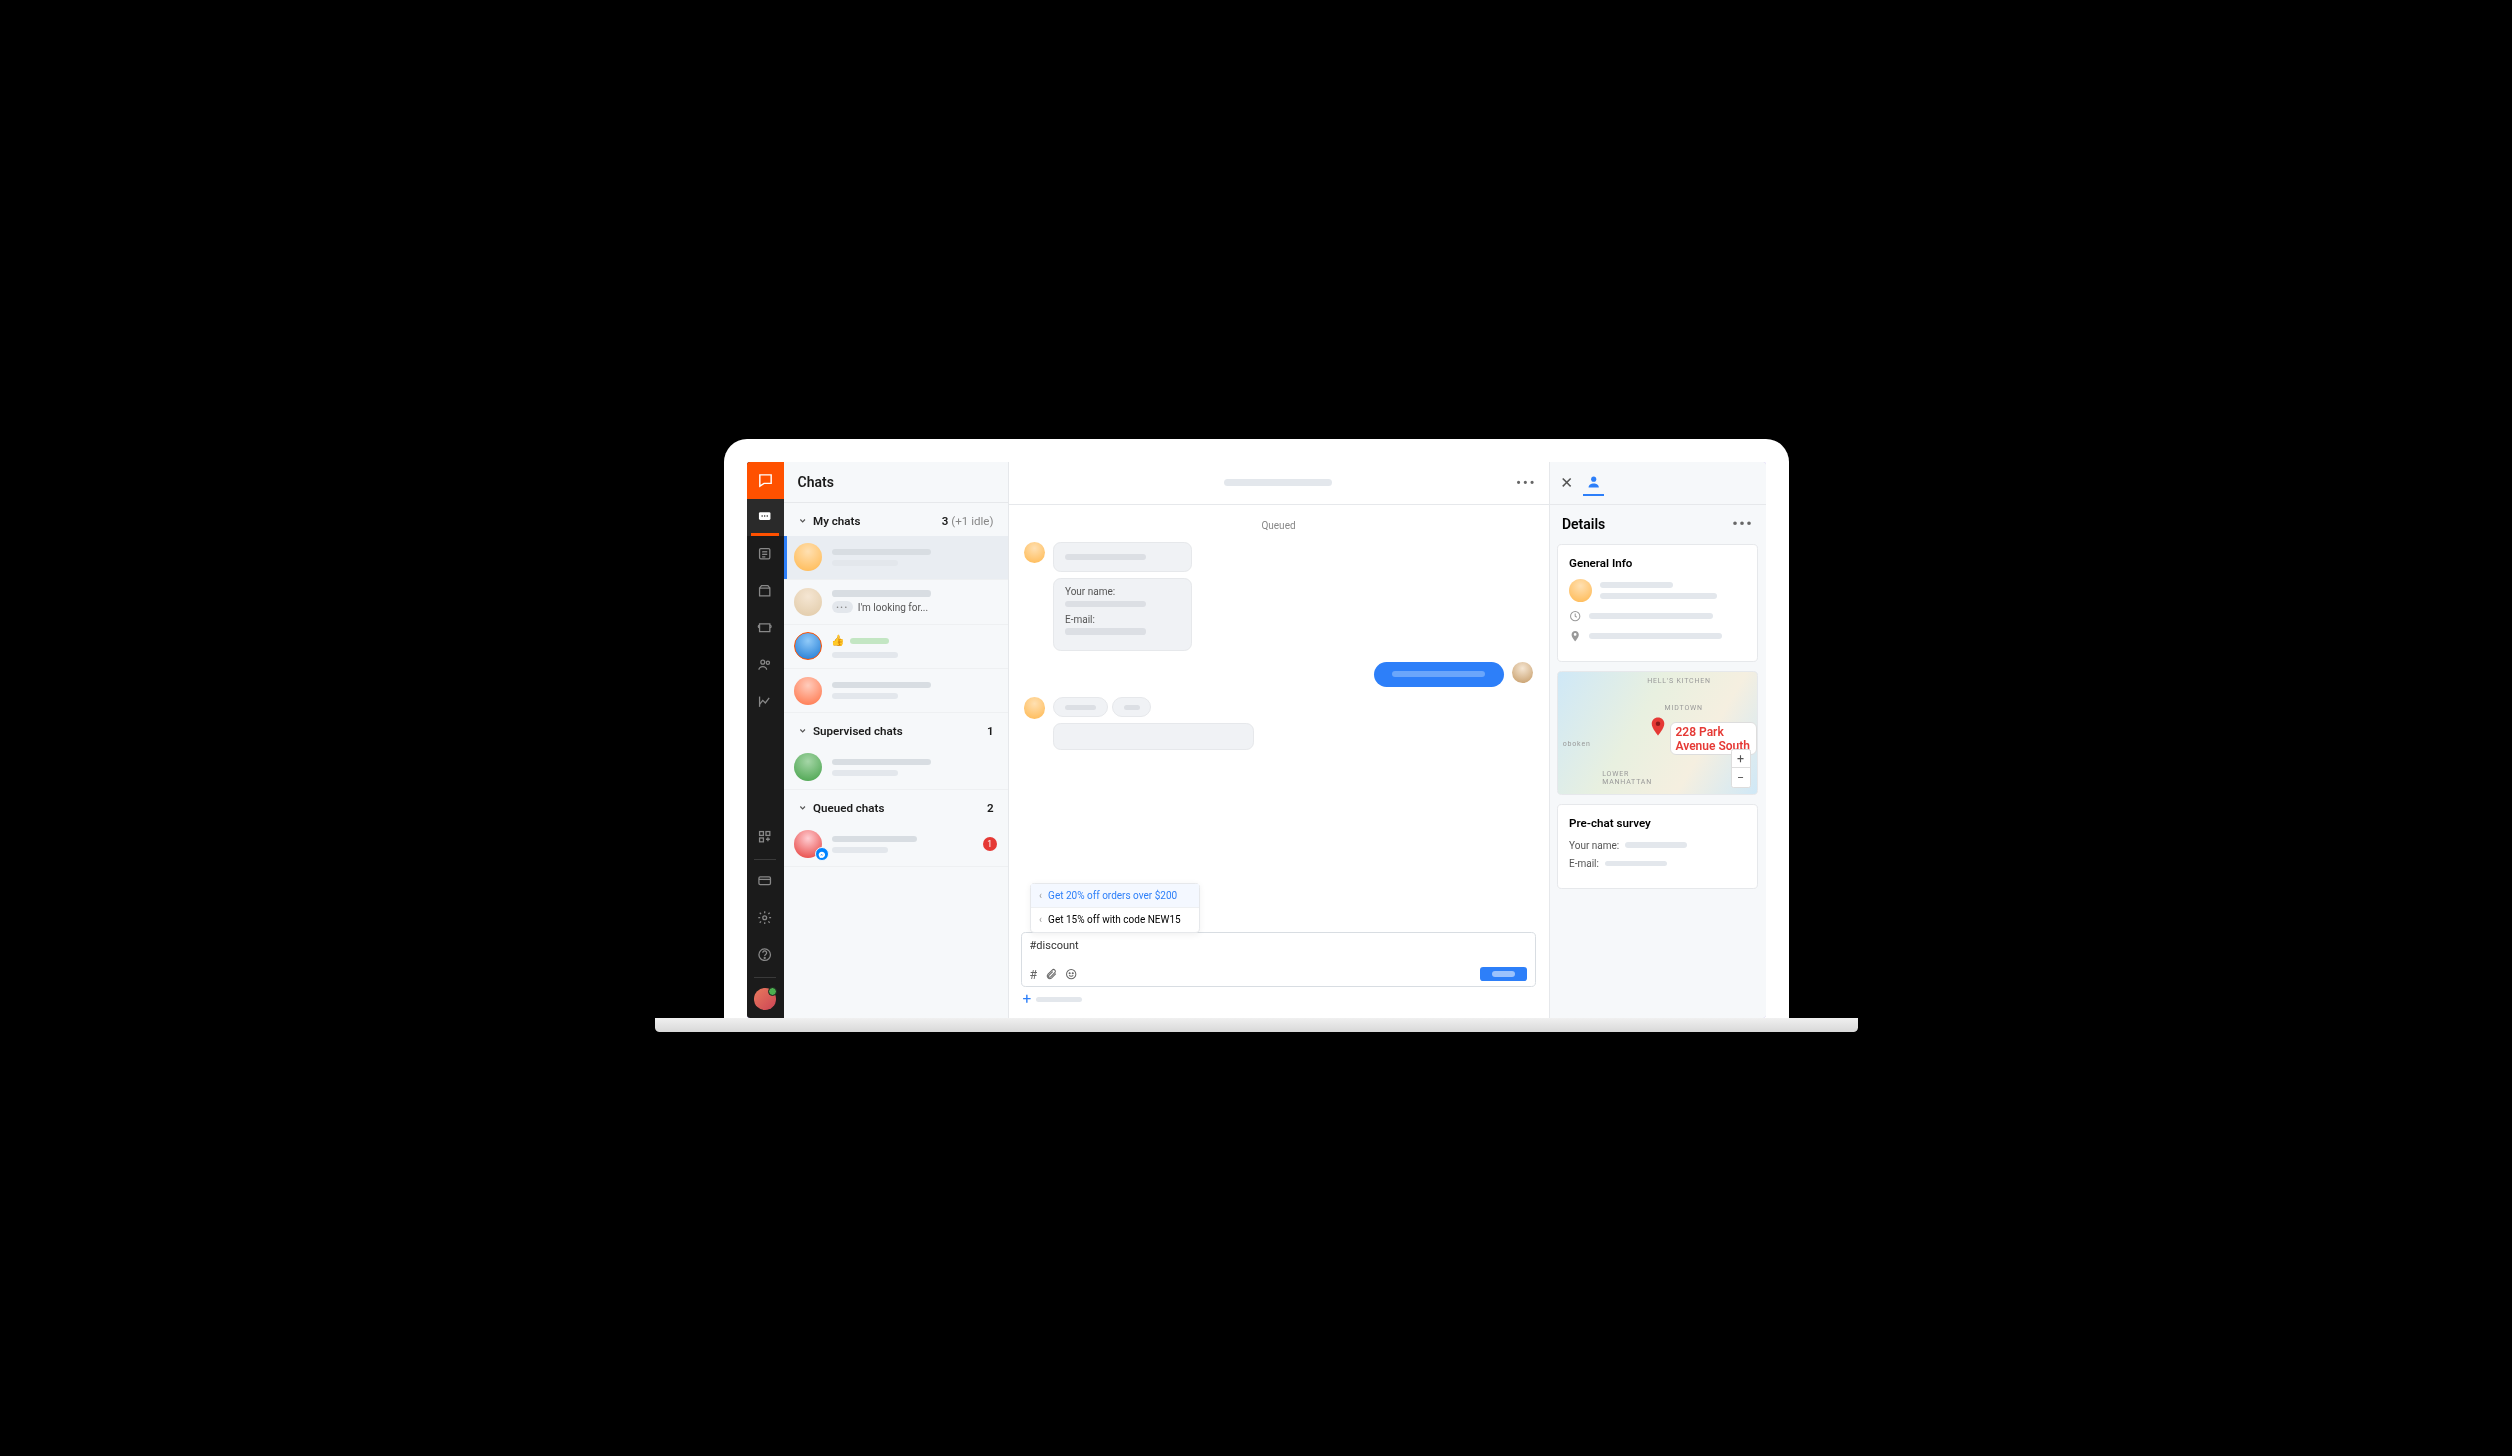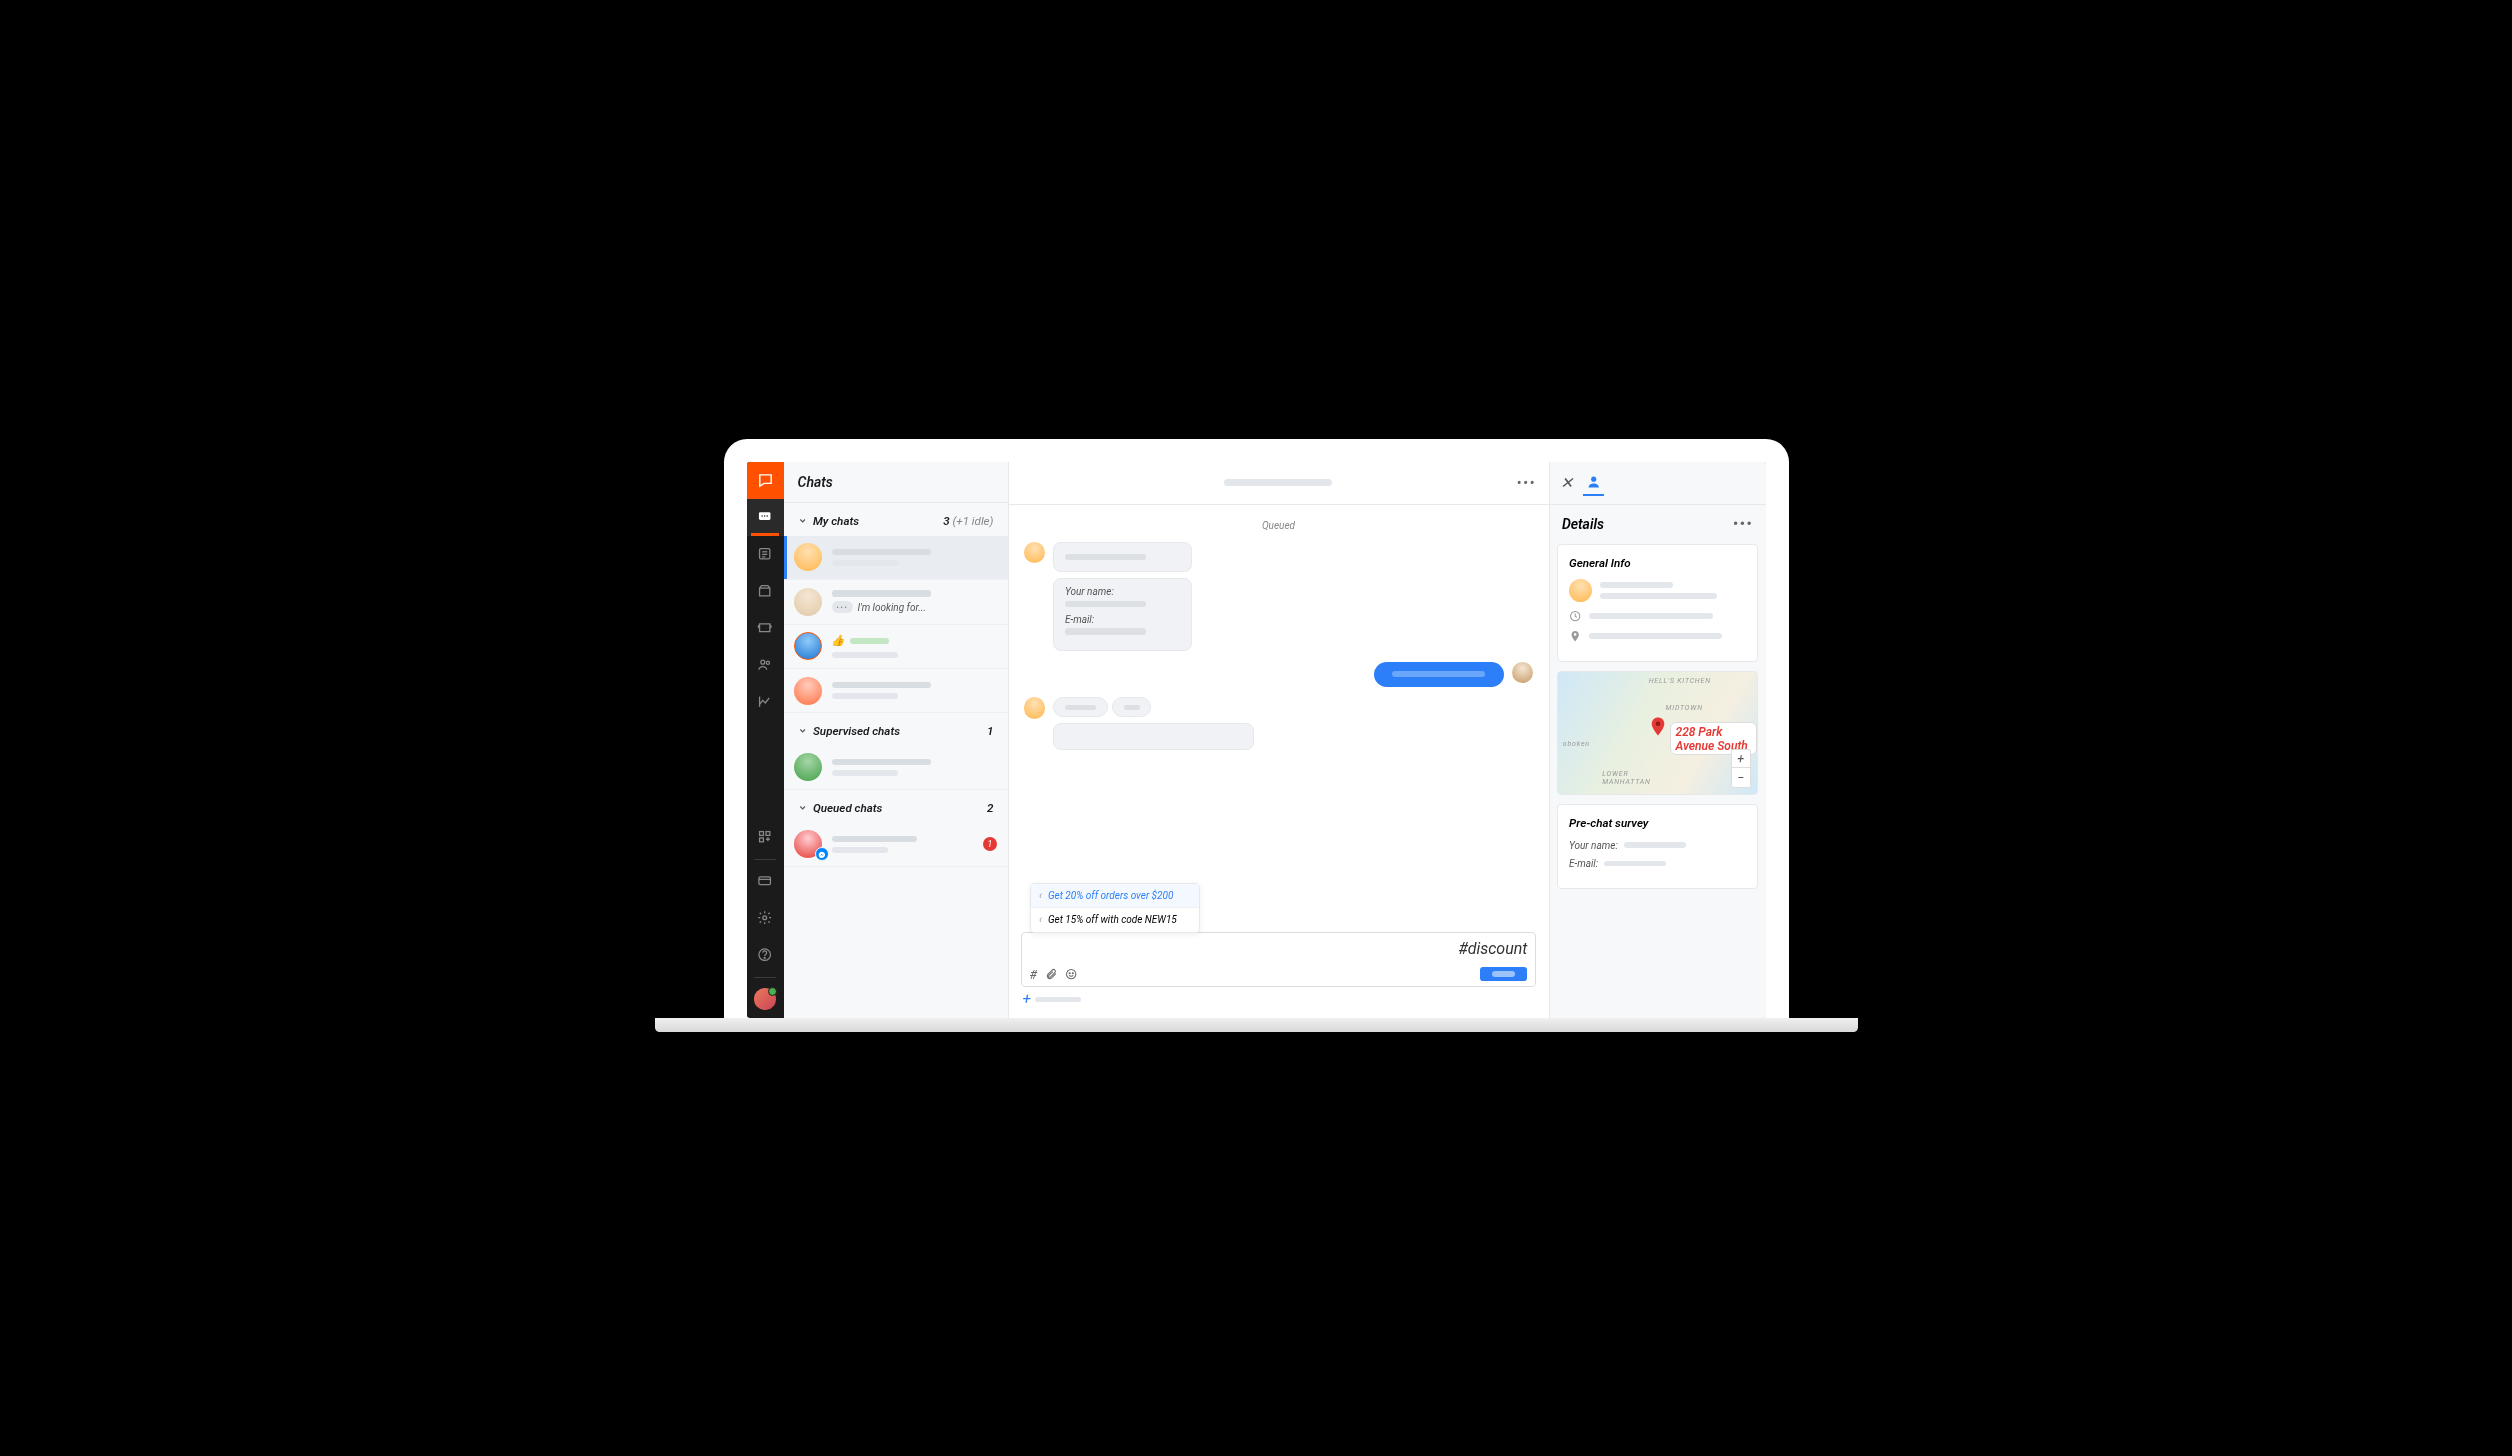--- a/index.html
+++ b/index.html
@@ -1,21 +1,21 @@
 <!DOCTYPE html>
 <html style="font-size:12.4px"><head>
 <meta charset="utf-8">
 <style>
 * { box-sizing: border-box; margin: 0; padding: 0; font-family: -apple-system, BlinkMacSystemFont, 'Segoe UI', Roboto, sans-serif; }
 body { background: #000; display: flex; align-items: center; justify-content: center; min-height: 100vh; padding: 31px; }
 
 .laptop { background: #fff; border-radius: 23px 23px 0 0; padding: 23px 23px 0; width: 1065px; position: relative; }
 .laptop::after { content: ''; display: block; position: absolute; bottom: -14px; left: -69px; right: -69px; height: 14px; background: linear-gradient(#f0f0f0, #d8d8d8); border-radius: 0 0 4.6px 4.6px; }
 
-.screen { background: #8b5cf6; border-radius: 3.1px; height: 556px; display: flex; overflow: hidden; box-shadow: inset 0 0 0 0.8px #eee; font-style: italic; }
+.screen { background: #8b5cf6; border-radius: 3.1px; height: 556px; display: flex; overflow: hidden; box-shadow: inset 0 0 0 0.8px #eee; }
 
 
 .rail { width: 37px; background: #1b1b1b; display: flex; flex-direction: column; align-items: center; padding: 0; }
 .rail-item { width: 37px; height: 37px; display: flex; align-items: center; justify-content: center; cursor: pointer; color: #888; position: relative; }
 .rail-item.brand { background: #ff5100; color: #fff; }
 .rail-item.active { background: #2a2a2a; color: #fff; }
 .rail-item.active::after { content:''; position:absolute; bottom:0; left:4.6px; right:4.6px; height:2.3px; background:#ff5100; }
 .rail-sep { height: 0.8px; background: #3a3a3a; width: 21.6px; margin: 3.1px 0; }
 .rail-spacer { flex: 1; }
 .rail-avatar { width: 21.6px; height: 21.6px; border-radius: 50%; background: linear-gradient(135deg,#e87a5d,#c45); position: relative; }
@@ -63,21 +63,21 @@
 .bubble-wide { background: #f0f2f5; border: 0.8px solid #e6e8eb; border-radius: 7.7px; padding: 9.3px 12.4px; width:201px; }
 
 
 .composer-wrap { padding: 0 12.4px 6.2px; }
 .suggest { border:0.8px solid #e6e8eb; border-radius:4.6px; background:#fff; box-shadow:0 1.5px 6.2px rgba(0,0,0,.06); width:170px; margin-bottom:-0.8px; margin-left:9.3px; position:relative; z-index:2; }
 .suggest-row { padding: 6.2px 7.7px; font-size: 10px; display:flex; align-items:center; gap:6.2px; border-bottom:0.8px solid #eef0f2; cursor:pointer; }
 .suggest-row:last-child { border-bottom:none; }
 .suggest-row .chev-l { color:#999; }
 .suggest-row.sel { color:#2d7ff9; background:#f4f8ff; }
 .composer { border:0.8px solid #d8dde2; border-radius:4.6px; background:#fff; padding: 6.2px 7.7px 4.6px; position:relative; }
-.composer-text { font-size: 16px; color:#333; min-height: 23px; text-align: right; }
+.composer-text { font-size: 11px; color:#333; min-height: 23px; }
 .composer-toolbar { display:flex; align-items:center; gap:7.7px; color:#666; margin-top:4.6px; }
 .composer-toolbar .icon { cursor:pointer; font-size:12.4px; }
 .send-btn { margin-left:auto; background:#2d7ff9; border-radius:3.1px; padding:4.6px 12.4px; cursor:pointer; }
 .send-btn .ph { height:5.4px; width:23px; background:#9bc2fc; border-radius:3.1px; }
 .add-line { color:#2d7ff9; font-size:15.4px; padding: 3.1px 1.5px; display:flex; align-items:center; gap:4.6px; }
 .add-line .ph { height:5.4px; width:46px; background:#e3e7ec; border-radius:3.1px; }
 
 
 .details { width: 216px; background: #f6f8fa; display: flex; flex-direction: column; overflow-y:auto; }
 .details-top { height: 43px; display:flex; align-items:center; padding: 0 10.8px; border-bottom:0.8px solid #e6e8eb; gap:9.3px; }

